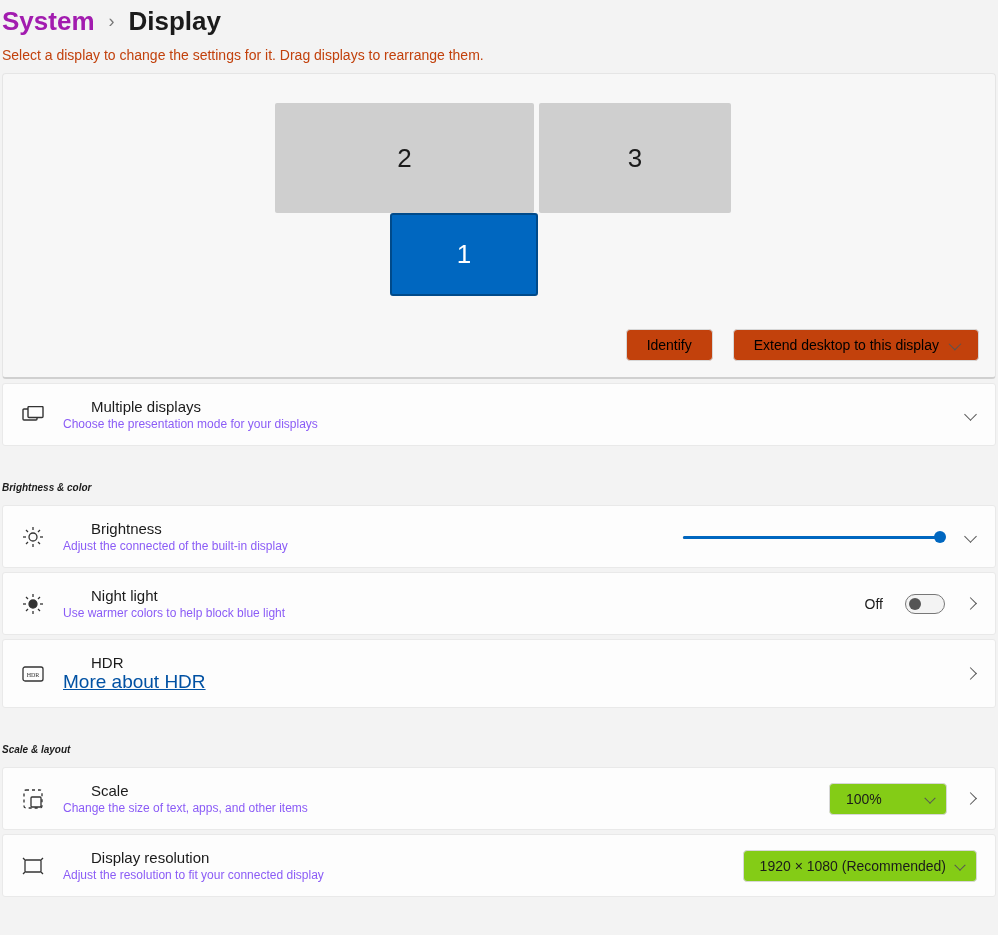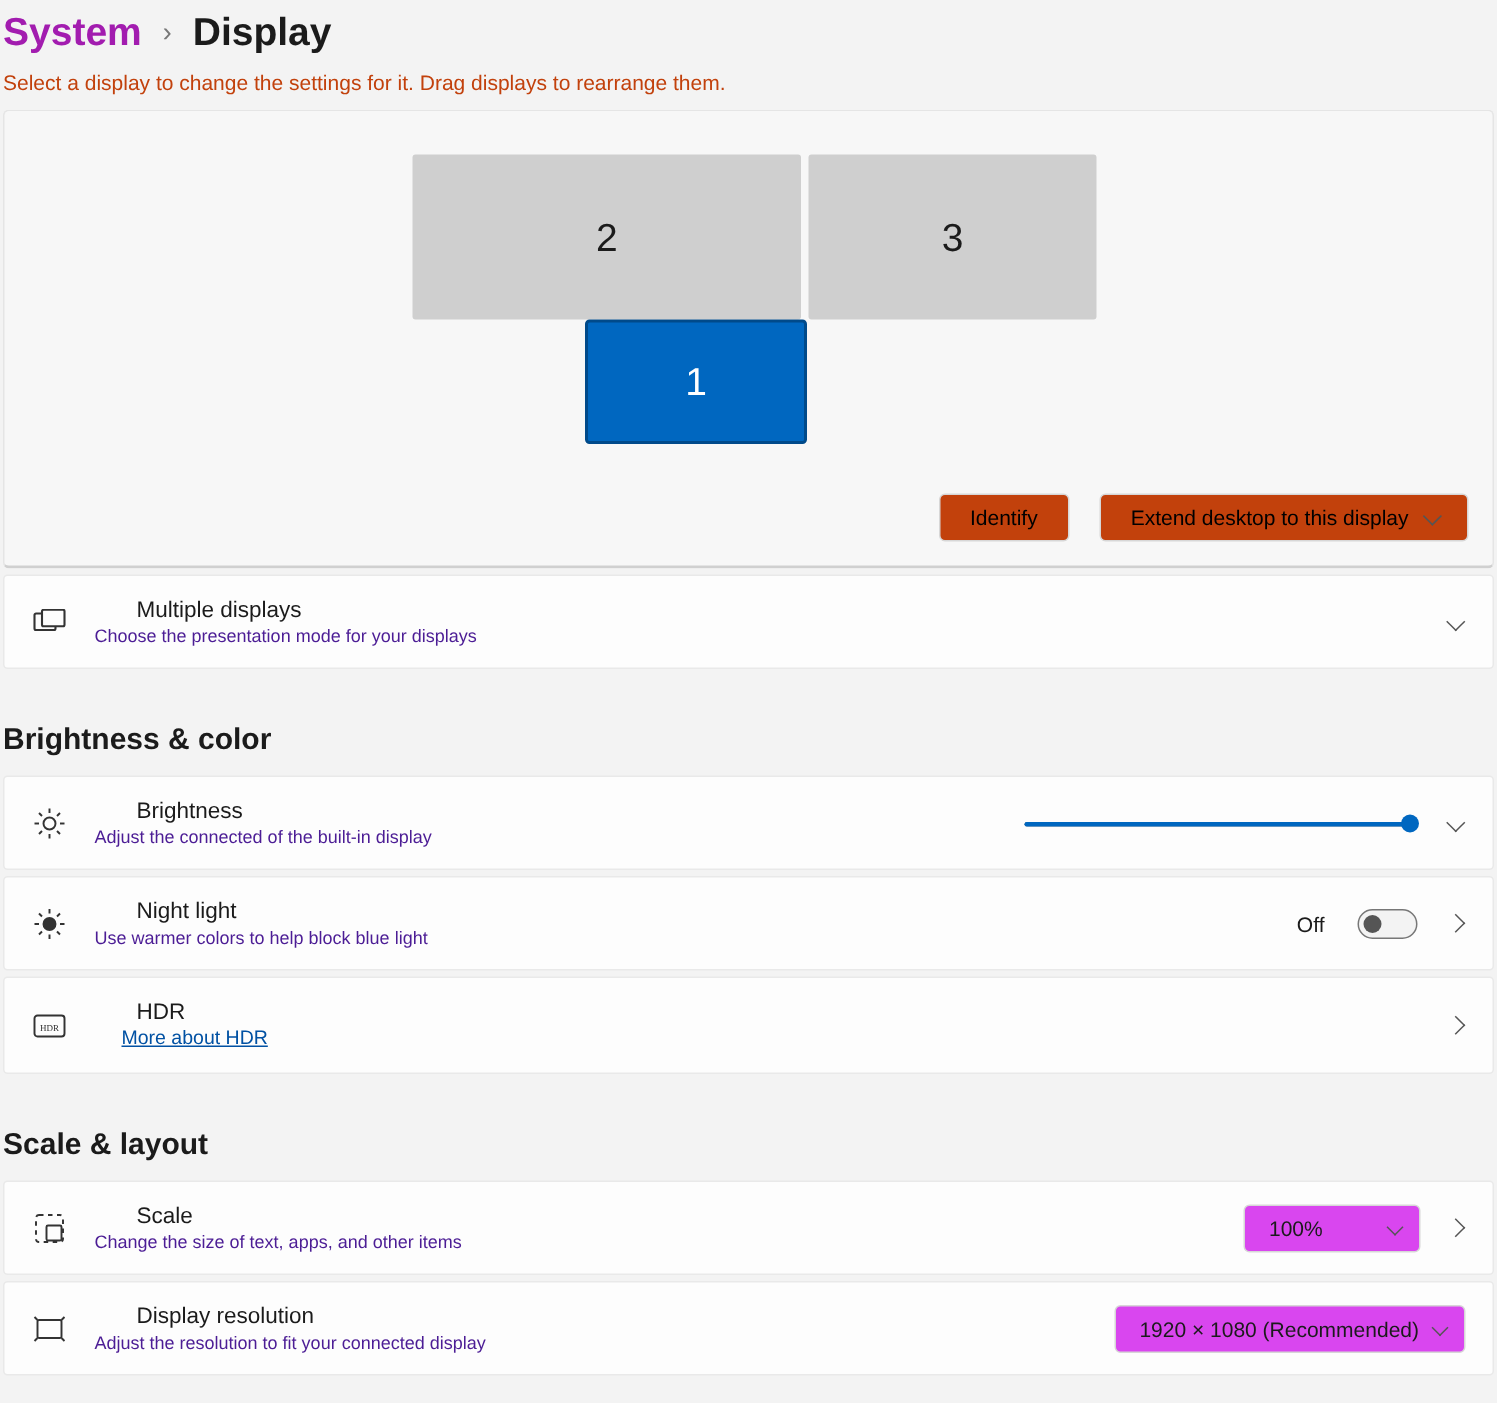--- a/index.html
+++ b/index.html
@@ -66,43 +66,43 @@
       border: 1px solid #e9e9e9;
       border-radius: 3px;
       margin: 4px 2px;
       padding: 14px 18px 14px 18px;
       display: flex; align-items: center; gap: 18px;
       cursor: pointer;
     }
     .row .icon { width: 24px; height: 24px; color:#333; flex-shrink:0; display:flex; align-items:center; justify-content:center;}
     .row .texts { flex: 1; }
     .row .title { font-size: 15px; margin-left: 28px; }
-    .row .desc  { font-size: 12px; color: #4c1d95; margin-top: 2px; }
-    .row .link  { font-size: 13px; color: #0151a3; margin-top: 2px; margin-left: 18px; }
+    .row .desc  { font-size: 12px; color: #8b5cf6; margin-top: 2px; }
+    .row .link  { font-size: 19px; color: #0151a3; margin-top: 2px; }
     .row .carrot { width: 14px; display:flex; align-items:center; justify-content:center;}
     .chev::after { content:""; display:inline-block; width:8px;height:8px;border-right:1.5px solid #555;border-bottom:1.5px solid #555;}
     .chev.down::after{ transform: rotate(45deg); }
     .chev.right::after{ transform: rotate(-45deg); }
 
-    .section-head { font-size: 20px; font-weight:600; padding: 32px 2px 8px 2px; }
+    .section-head { font-size: 10px; font-weight:600; padding: 32px 2px 8px 2px; font-style: italic; }
 
     
     .slider-wrap{ display:flex; align-items:center; gap:14px; }
     .slider { position: relative; width: 262px; height: 16px; }
     .slider .track { position:absolute; top:7px; left:0; right:0; height:3px; background:#888; border-radius:2px;}
     .slider .fill  { position:absolute; top:7px; left:0; height:3px; background:#0067c0; border-radius:2px;}
     .slider .thumb { position:absolute; top:2px; width:12px;height:12px; border-radius:50%; background:#0067c0; transform:translateX(-50%);}
 
     
     .toggle-wrap{ display:flex; align-items:center; gap:22px; font-size:14px;}
     .toggle{ width:40px; height:20px; border:1px solid #777; border-radius:10px; position:relative; background:#f3f3f3;}
     .toggle .knob{ position:absolute; top:3px; left:3px; width:12px; height:12px; border-radius:50%; background:#555;}
 
     .select-like{
-      background:#d946ef; border:1px solid #d7d7d7; border-radius:4px;
+      background:#84cc16; border:1px solid #d7d7d7; border-radius:4px;
       padding:7px 30px 7px 16px; font-size:14px; position:relative; min-width:118px;
       display:inline-flex; align-items:center;
     }
     .select-like::after{ content:""; position:absolute; right:12px; top:50%; width:7px;height:7px;
       border-right:1.5px solid #555; border-bottom:1.5px solid #555; transform: translateY(-60%) rotate(45deg);}
     .controls-cluster{ display:flex; align-items:center; gap:16px;}
 
     svg{ display:block;}
   </style>
 </head>

